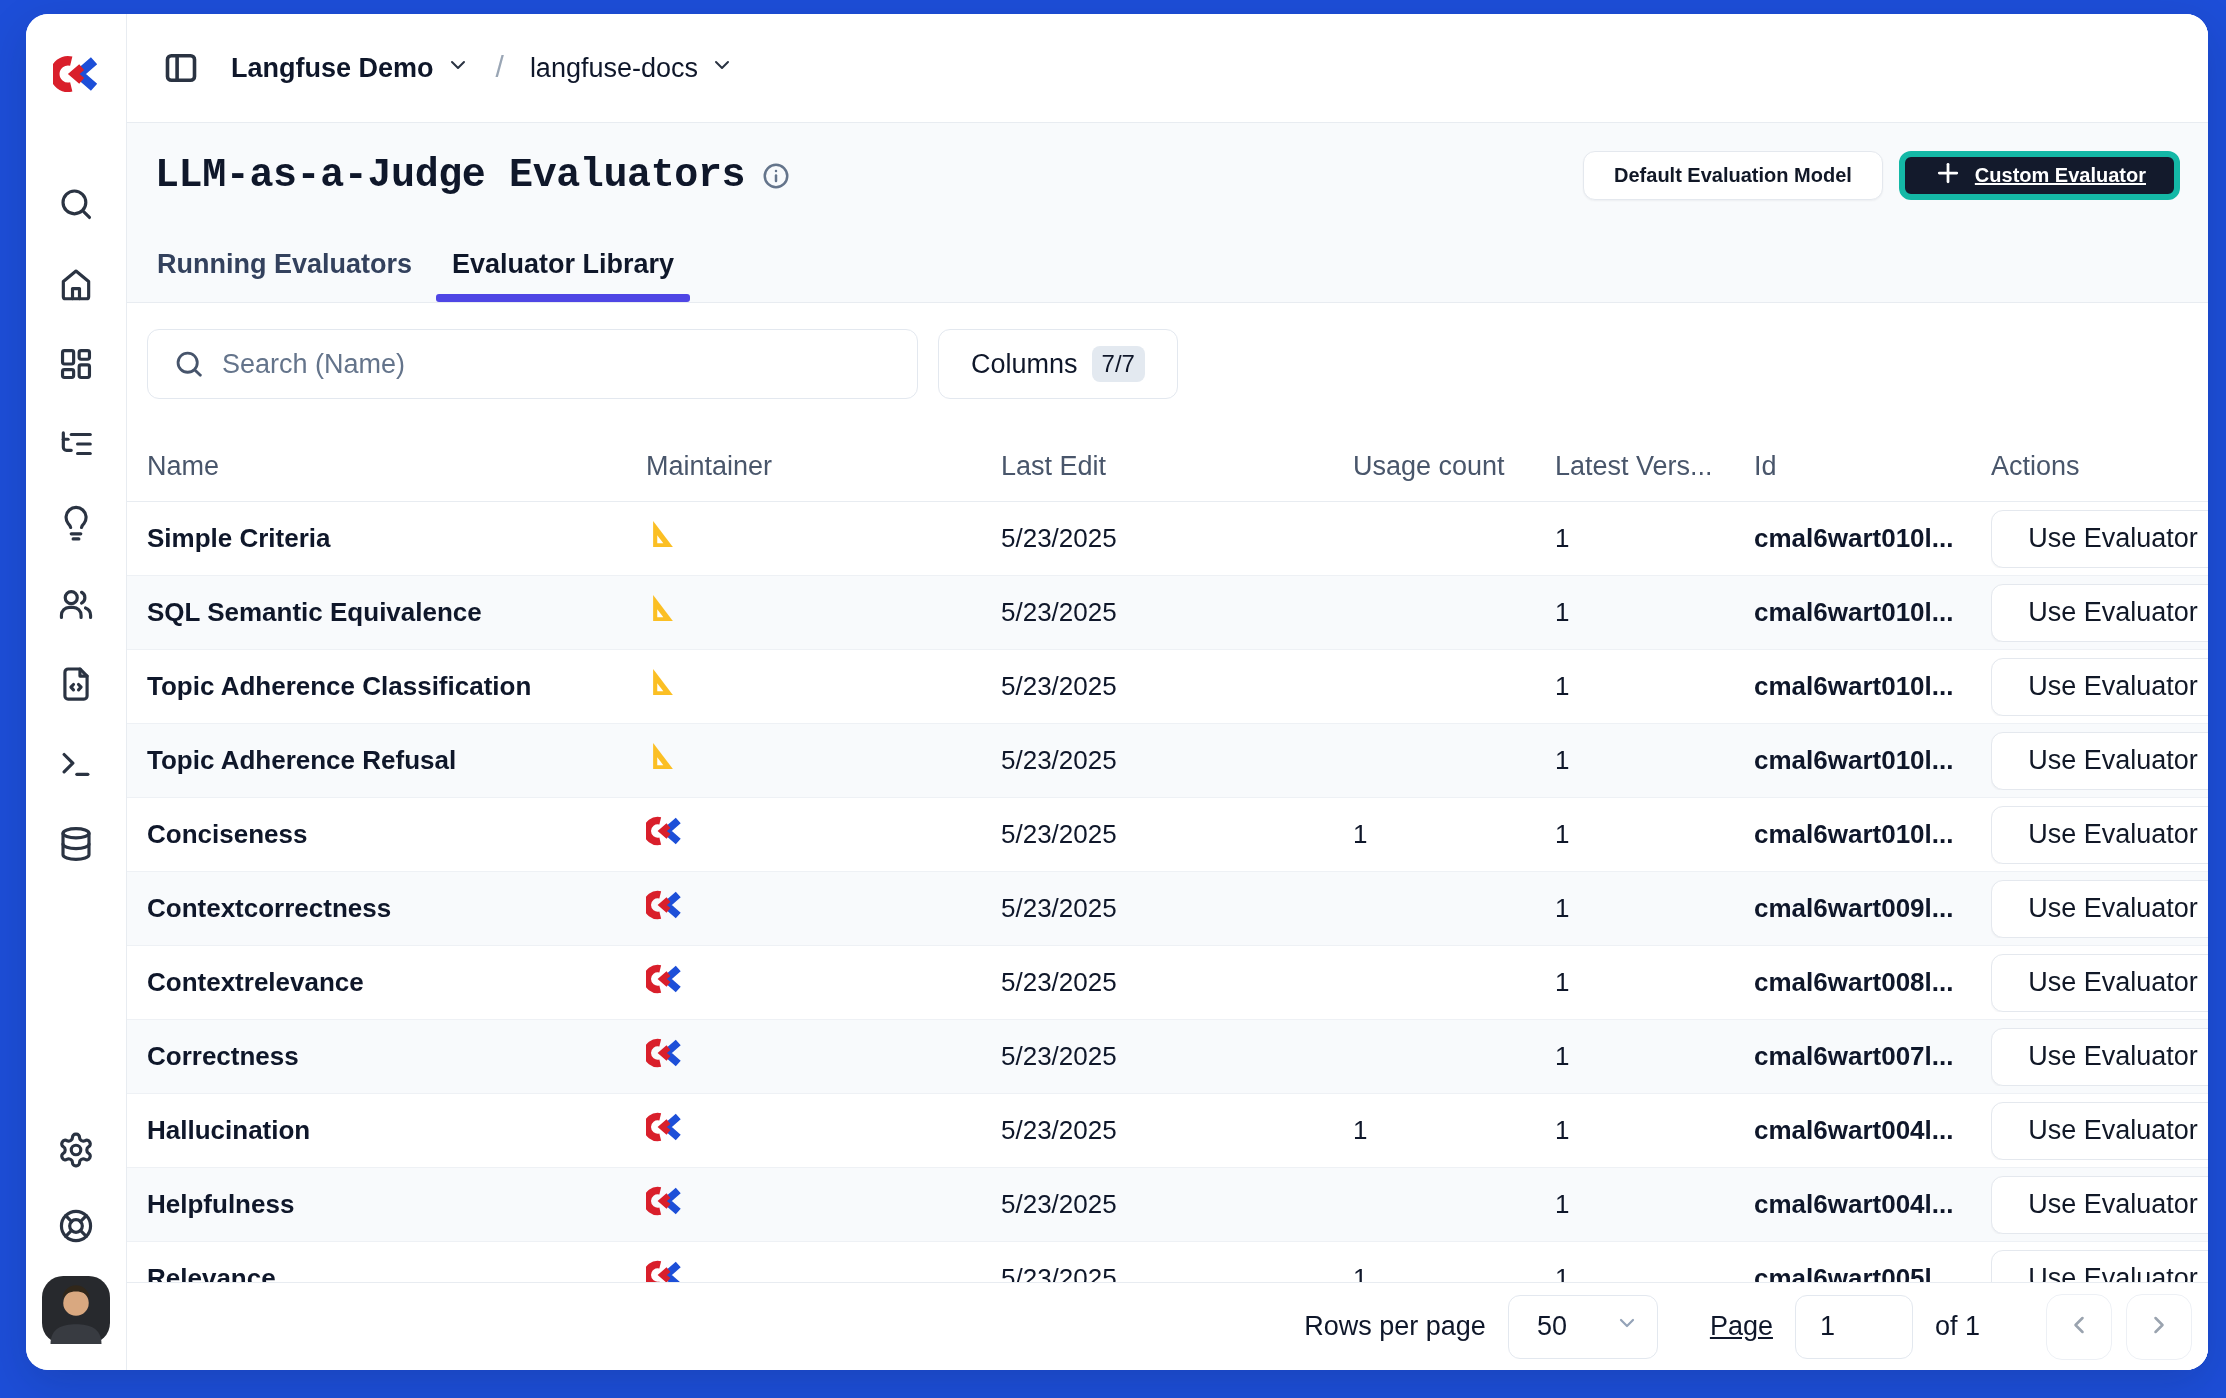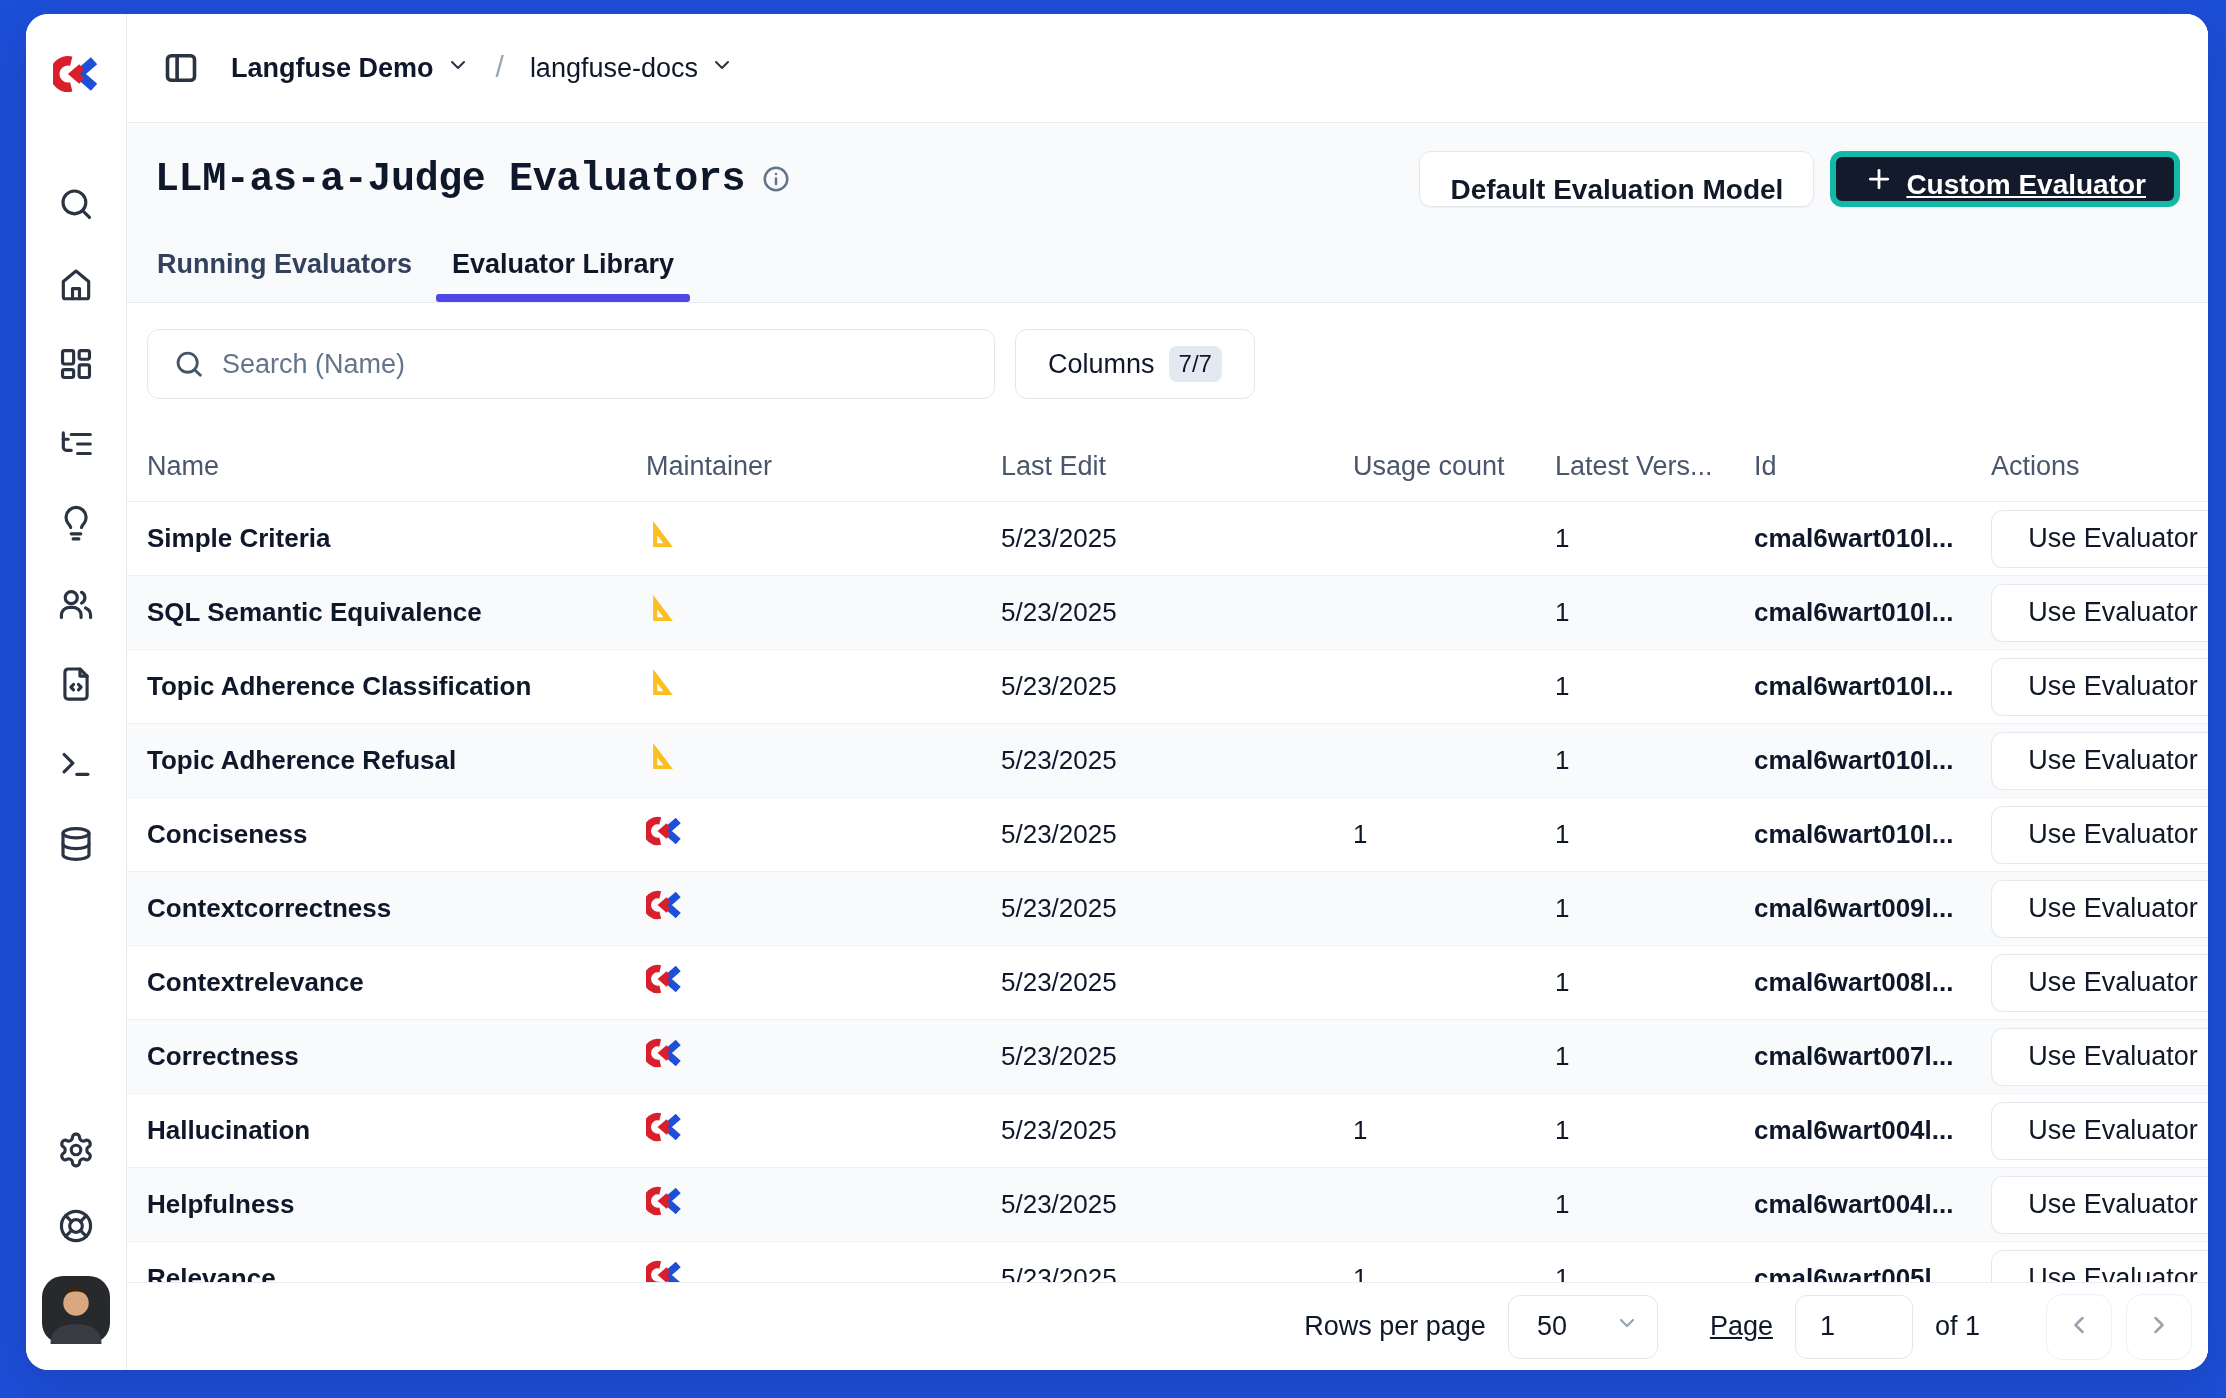--- a/index.html
+++ b/index.html
@@ -27,37 +27,37 @@
   .crumb .proj{font-weight:500;}
   .slash{color:#9aa6b5;font-size:30px;font-weight:300;transform:translateY(-1px);padding:0 2px;}
 
   .header-band{position:relative;flex:0 0 180px;height:180px;background:#f8fafc;border-bottom:1px solid #e8ecf1;
                padding:0 28px;box-sizing:border-box;}
   .header-top{display:flex;align-items:center;justify-content:space-between;padding-top:28px;}
   .title-wrap{display:flex;align-items:center;gap:16px;font-family:Liberation Mono, monospace;}
   h1{margin:0;font-size:40px;font-weight:700;color:#0f172a;letter-spacing:-.4px;}
   .info-btn{background:none;border:0;padding:0;cursor:pointer;display:flex;}
   .hdr-actions{display:flex;align-items:center;gap:16px;}
-  .btn{display:inline-flex;align-items:flex-end;justify-content:center;gap:12px;height:56px;border-radius:12px;
-       font-size:28px;font-weight:600;font-family:inherit;cursor:pointer;box-sizing:border-box;}
+  .btn{display:inline-flex;align-items:center;justify-content:center;gap:12px;height:49px;border-radius:12px;
+       font-size:20px;font-weight:600;font-family:inherit;cursor:pointer;box-sizing:border-box;}
   .btn-outline{background:#fff;color:#111827;border:1px solid #e4e8ee;box-shadow:0 1px 2px rgba(15,23,42,.05);
                padding:0 30px;}
   .btn-dark{background:#131a2c;color:#fff;border:6px solid #14b8a6;padding:0 28px;text-decoration:underline;}
 
   .tabs{position:absolute;left:14px;bottom:0;display:flex;gap:8px;}
   .tab{position:relative;background:none;border:0;padding:0 16px 22px;font-size:27px;font-weight:600;
        color:#33415d;font-family:inherit;cursor:pointer;}
   .tab.active{color:#0f172a;}
   .tab.active::after{content:"";position:absolute;left:0;right:0;bottom:0;height:8px;background:#4f46e5;
                      border-radius:3px;}
 
   
   .content{flex:1;display:flex;flex-direction:column;min-height:0;background:#fff;}
   .toolbar{display:flex;gap:20px;padding:26px 28px 0 20px;}
-  .searchbox{position:relative;width:848px;height:70px;box-sizing:border-box;}
+  .searchbox{position:relative;width:771px;height:70px;box-sizing:border-box;}
   .searchbox input{width:100%;height:100%;box-sizing:border-box;border:1px solid #e3e8ef;border-radius:12px;
        padding:0 20px 0 74px;font-size:27px;color:#0f172a;font-family:inherit;background:#fff;outline:none;}
   .searchbox input::placeholder{color:#64748b;}
   .searchbox .mag{position:absolute;left:26px;top:50%;transform:translateY(-50%);display:flex;}
   .columns-btn{display:inline-flex;align-items:center;justify-content:center;gap:14px;width:240px;height:70px;
        border:1px solid #e3e8ef;border-radius:12px;background:#fff;font-size:27px;font-weight:500;color:#0f172a;
        font-family:inherit;cursor:pointer;box-sizing:border-box;}
   .badge{background:#e3e9f0;border-radius:8px;padding:4px 10px;font-size:24px;font-weight:400;color:#0f172a;}
 
   

